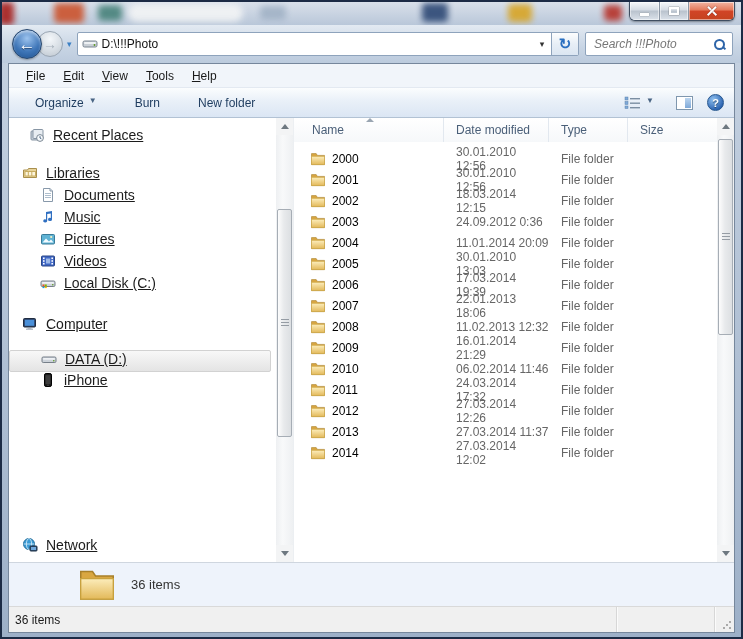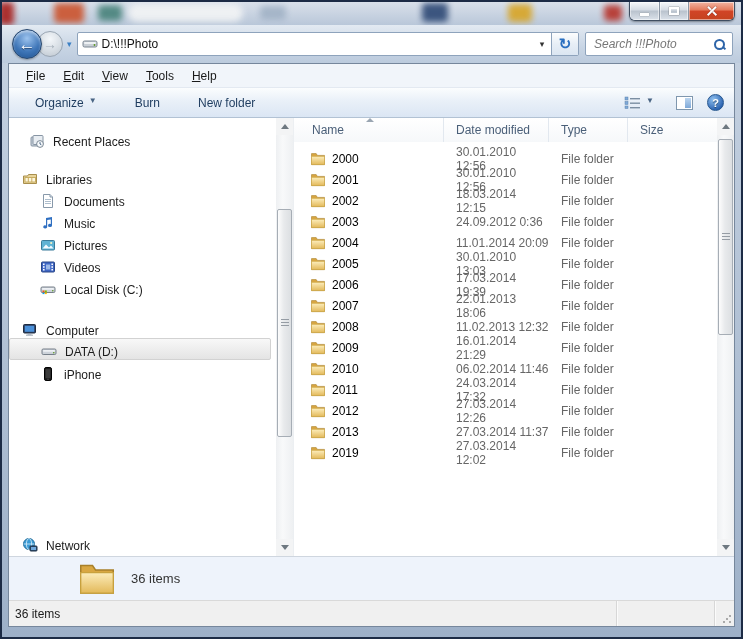--- a/index.html
+++ b/index.html
@@ -63,21 +63,21 @@
   .searchbox input{ flex:1; min-width:0; border:none; outline:none; font-size:12px;
     font-family:"Liberation Sans", sans-serif; color:#333; }
   .searchbox input::placeholder{ font-style:italic; color:#777; opacity:1; }
   .mag{ width:13px; height:13px; position:relative; flex:none; }
   .mag::before{ content:""; position:absolute; left:1px; top:1px; width:7px; height:7px;
     border:2px solid #2d64a8; border-radius:50%; }
   .mag::after{ content:""; position:absolute; left:9px; top:9px; width:4px; height:2px;
     background:#2d64a8; transform:rotate(45deg); }
 
   
-  .frame{ flex:1; padding:0 6px 10px; background:linear-gradient(#c3d0e0,#9db0c8); }
+  .frame{ flex:1; padding:0 6px 4px; background:linear-gradient(#c3d0e0,#9db0c8); }
   .client{ height:100%; border:1px solid #76879c; background:#fff; display:flex; flex-direction:column; }
 
   .menubar{ height:24px; background:#f1f5fa; border-bottom:1px solid #e3e9f1;
     display:flex; align-items:center; padding-left:8px; }
   .menu-item{ display:inline-block; font-size:12px; color:#1a1a1a; padding:3px 9px; }
   .menu-item::first-letter{ text-decoration:underline; }
 
   .toolbar{ height:30px; display:flex; align-items:center; padding:0 10px 0 18px;
     background:linear-gradient(#fbfdfe,#e9f0f8 45%,#dbe6f4);
     border-bottom:1px solid #b2c2d4; }
@@ -91,29 +91,29 @@
     background:linear-gradient(#bcd6f0,#7fa9d8); }
   .help-icon{ width:17px; height:17px; border-radius:50%; color:#fff; font-size:11px; font-weight:bold;
     display:flex; align-items:center; justify-content:center;
     background:radial-gradient(circle at 35% 30%, #8fc0ef, #2a62b0 75%);
     border:1px solid #26578f; text-shadow:0 1px 1px #1c446e; }
 
   
   .main{ flex:1; display:flex; min-height:0; }
   .sidebar{ width:284px; display:flex; background:#fff; }
   .sb-list{ flex:1; display:flex; flex-direction:column; padding-top:9px; overflow:hidden; }
-  .sb-item{ height:22px; display:flex; align-items:flex-end; gap:8px; font-size:12px; color:#1c1c1c; }
+  .sb-item{ height:22px; display:flex; align-items:flex-start; gap:8px; font-size:14px; color:#1c1c1c;text-decoration:underline; }
   .sb-item .icn{ width:16px; height:16px; flex:none; display:flex; }
   .fav{ padding-left:20px; }
   .grp{ padding-left:13px; }
   .child{ padding-left:31px; }
   .mt-lib{ margin-top:16px; }
   .mt-comp{ margin-top:19px; }
   .sb-item.selected{ background:linear-gradient(#f8f8f8,#e4e4e4); border:1px solid #d2d2d2;
-    border-radius:2px; margin-right:5px; }
+    border-radius:2px; margin-right:5px;margin-top:12px; }
   .sb-net{ margin-top:auto; margin-bottom:3px; }
 
   .filelist{ flex:1; display:flex; border-left:1px solid #eceff2; min-width:0; }
   .list-body{ flex:1; display:flex; flex-direction:column; min-width:0; }
   .lh{ height:24px; display:flex; font-size:12px; color:#4a5f78; position:relative;
     background:linear-gradient(#ffffff,#f6f8fa);text-align:center; }
   .lh-cell{ display:flex; align-items:center; padding-left:18px; border-right:1px solid #e2e8ef;
     position:relative; height:100%; }
   .c-name{ width:150px; }
   .c-date{ width:105px; padding-left:12px; }
@@ -600,21 +600,21 @@
                 <div class="f-date">27.03.2014 11:37</div>
                 <div class="f-type">File folder</div>
                 <div class="f-size"></div>
               </div>
 
               <div class="frow">
                 <div class="f-name">
                   <svg width="16" height="16">
                       <use href="#sym-folder" xlink:href="#sym-folder"></use>
                     </svg>
-                  <span>2019</span>
+                  <span>2014</span>
                 </div>
                 <div class="f-date">27.03.2014 12:02</div>
                 <div class="f-type">File folder</div>
                 <div class="f-size"></div>
               </div>
             </div>
         </div>
 
         <div class="scrollbar">
           <div class="sb-btn">

